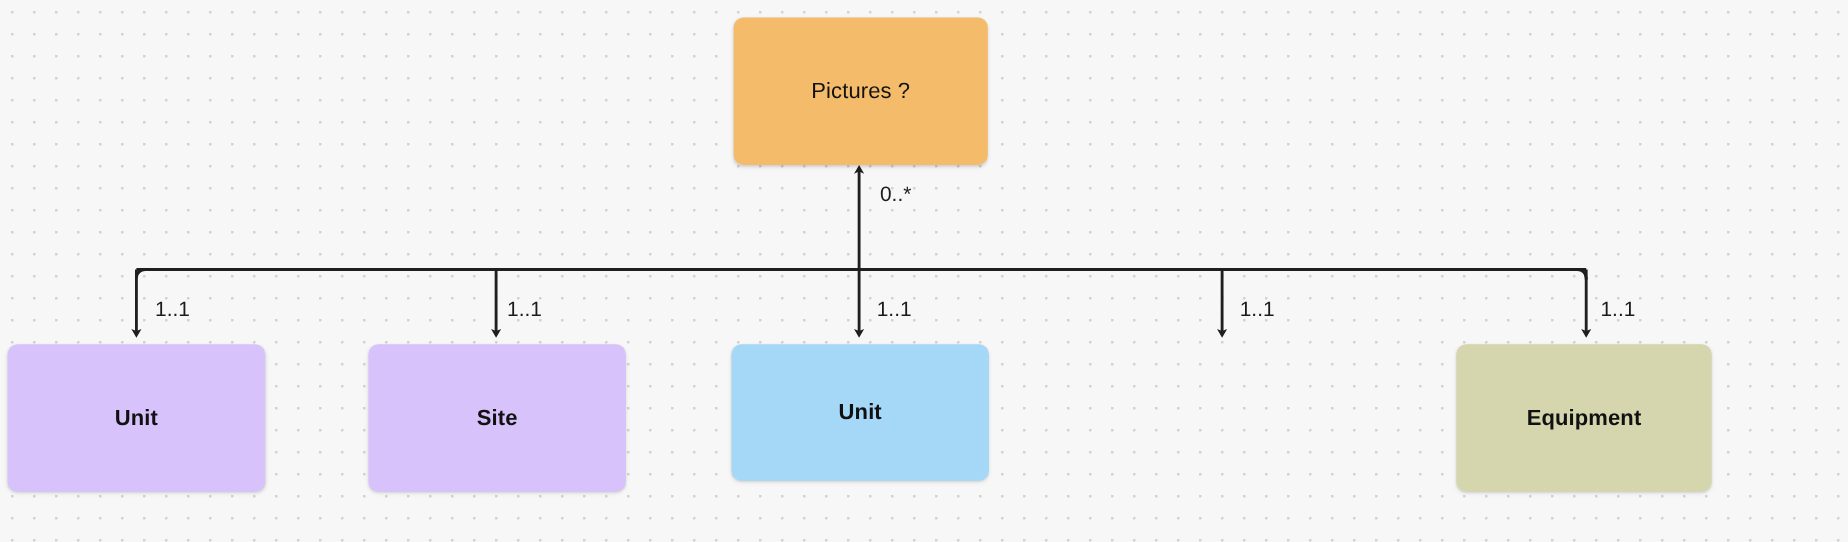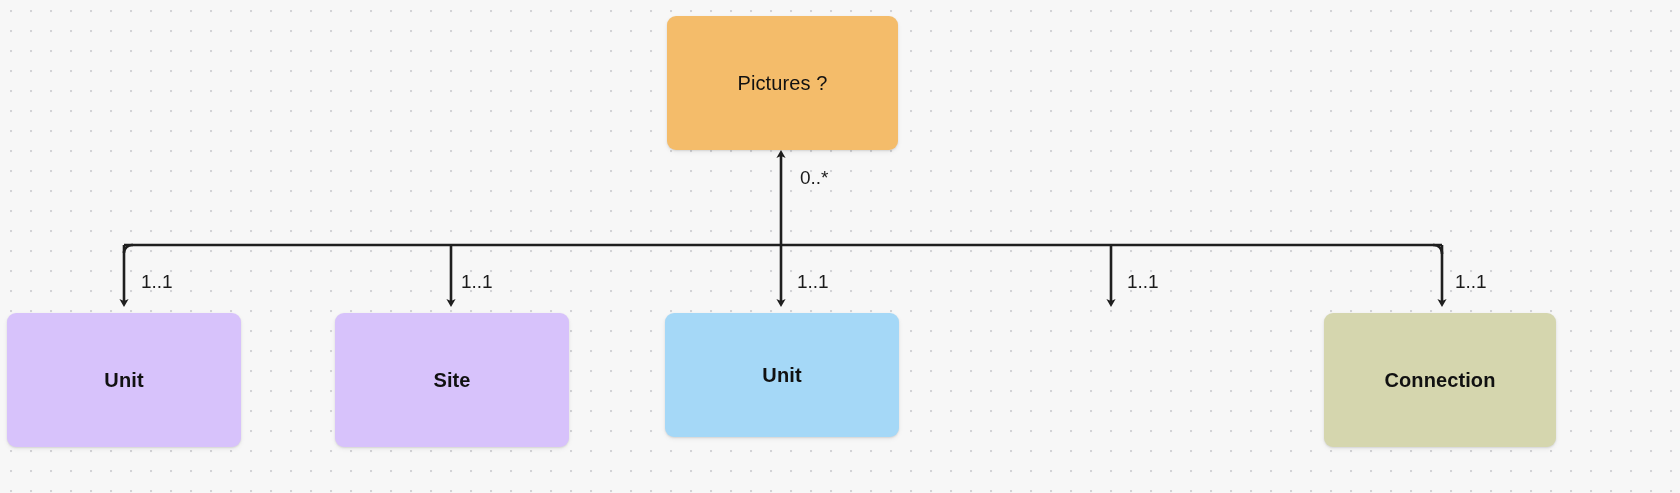--- a/index.html
+++ b/index.html
@@ -112,21 +112,21 @@
   <div class="node bold" id="node-block" style="background:#d7c2fb; font-size:20px;">
     <span class="node-label">Site</span>
   </div>
 
   <div class="node bold" id="node-unit" style="background:#a5d8f7; font-size:20px;">
     <span class="node-label">Unit</span>
   </div>
 
 
   <div class="node bold" id="node-connection" style="background:#d5d6ae; font-size:20px;">
-    <span class="node-label">Connection</span>
+    <span class="node-label">Equipment</span>
   </div>
 
   <span class="edge-label" id="lbl-pictures">0..*</span>
 
   <span class="edge-label" id="lbl-site">1..1</span>
 
   <span class="edge-label" id="lbl-block">1..1</span>
 
   <span class="edge-label" id="lbl-unit">1..1</span>
 

